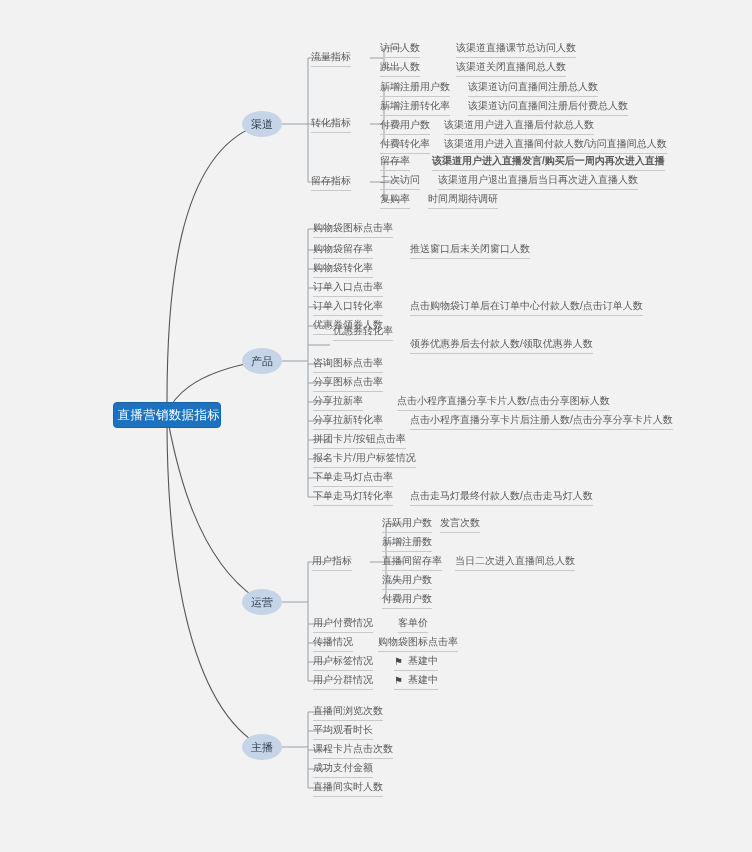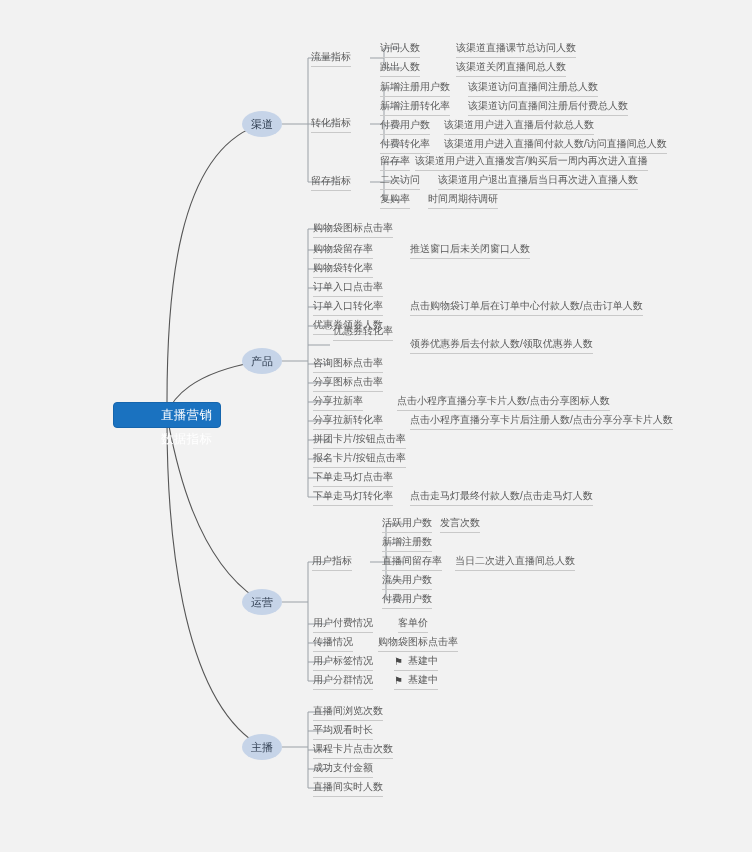--- a/index.html
+++ b/index.html
@@ -26,24 +26,23 @@
   .root-node {
     position: absolute;
     left: 113px; top: 402px;
     width: 108px; height: 26px;
     background: #1a72c0;
     border: 1px solid #1565ad;
     border-radius: 4px;
     color: #ffffff;
     font-size: 12.5px;
     line-height: 24px;
-    text-align: left;
+    text-align: right;
     letter-spacing: 0.3px;
     z-index: 5;
-    padding-left: 47px;
   }
 
   
   .cat-node {
     position: absolute;
     width: 40px; height: 26px;
     background: #c6d4e8;
     border-radius: 50%;
     color: #2c3a4d;
     font-size: 11px;
@@ -197,21 +196,21 @@
   <div class="leaf" style="left:380px; top:80px;">新增注册用户数</div>
   <div class="leaf-note" style="left:468px; top:80px;">该渠道访问直播间注册总人数</div>
   <div class="leaf" style="left:380px; top:99px;">新增注册转化率</div>
   <div class="leaf-note" style="left:468px; top:99px;">该渠道访问直播间注册后付费总人数</div>
   <div class="leaf" style="left:380px; top:118px;">付费用户数</div>
   <div class="leaf-note" style="left:444px; top:118px;">该渠道用户进入直播后付款总人数</div>
   <div class="leaf" style="left:380px; top:137px;">付费转化率</div>
   <div class="leaf-note" style="left:444px; top:137px;">该渠道用户进入直播间付款人数/访问直播间总人数</div>
 
   <div class="leaf" style="left:380px; top:154px;">留存率</div>
-  <div class="leaf-note" style="left:415px; top:154px;">该渠道用户进入直播发言/购买后一周内再次进入直播</div>
+  <div class="leaf-note" style="left:432px; top:154px;font-weight:bold;">该渠道用户进入直播发言/购买后一周内再次进入直播</div>
   <div class="leaf" style="left:380px; top:173px;">二次访问</div>
   <div class="leaf-note" style="left:438px; top:173px;">该渠道用户退出直播后当日再次进入直播人数</div>
   <div class="leaf" style="left:380px; top:192px;">复购率</div>
   <div class="leaf-note" style="left:428px; top:192px;">时间周期待调研</div>
 
   <div class="leaf" style="left:313px; top:221px;">购物袋图标点击率</div>
   <div class="leaf" style="left:313px; top:242px;">购物袋留存率</div>
   <div class="leaf-note" style="left:410px; top:242px;">推送窗口后未关闭窗口人数</div>
   <div class="leaf" style="left:313px; top:261px;">购物袋转化率</div>
   <div class="leaf" style="left:313px; top:280px;font-family:Liberation Serif, serif;">订单入口点击率</div>
@@ -220,21 +219,21 @@
   <div class="leaf" style="left:313px; top:318px;">优惠券领券人数</div>
   <div class="leaf" style="left:313px; top:324px;margin-left:20px;">优惠券转化率</div>
   <div class="leaf-note" style="left:410px; top:337px;">领券优惠券后去付款人数/领取优惠券人数</div>
   <div class="leaf" style="left:313px; top:356px;">咨询图标点击率</div>
   <div class="leaf" style="left:313px; top:375px;">分享图标点击率</div>
   <div class="leaf" style="left:313px; top:394px;">分享拉新率</div>
   <div class="leaf-note" style="left:397px; top:394px;">点击小程序直播分享卡片人数/点击分享图标人数</div>
   <div class="leaf" style="left:313px; top:413px;">分享拉新转化率</div>
   <div class="leaf-note" style="left:410px; top:413px;">点击小程序直播分享卡片后注册人数/点击分享分享卡片人数</div>
   <div class="leaf" style="left:313px; top:432px;">拼团卡片/按钮点击率</div>
-  <div class="leaf" style="left:313px; top:451px;">报名卡片/按钮点击率</div>
+  <div class="leaf" style="left:313px; top:451px;">报名卡片/用户标签情况</div>
   <div class="leaf" style="left:313px; top:470px;">下单走马灯点击率</div>
   <div class="leaf" style="left:313px; top:489px;">下单走马灯转化率</div>
   <div class="leaf-note" style="left:410px; top:489px;">点击走马灯最终付款人数/点击走马灯人数</div>
 
   <div class="leaf" style="left:382px; top:516px;">活跃用户数</div>
   <div class="leaf-note" style="left:440px; top:516px;">发言次数</div>
   <div class="leaf" style="left:382px; top:535px;">新增注册数</div>
   <div class="leaf" style="left:382px; top:554px;">直播间留存率</div>
   <div class="leaf-note" style="left:455px; top:554px;">当日二次进入直播间总人数</div>
   <div class="leaf" style="left:382px; top:573px;">流失用户数</div>

